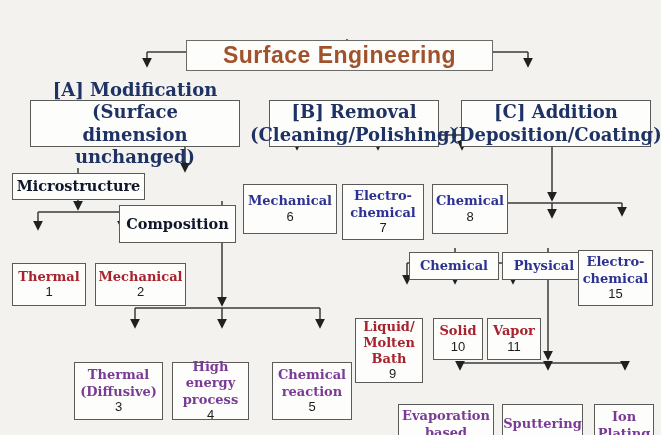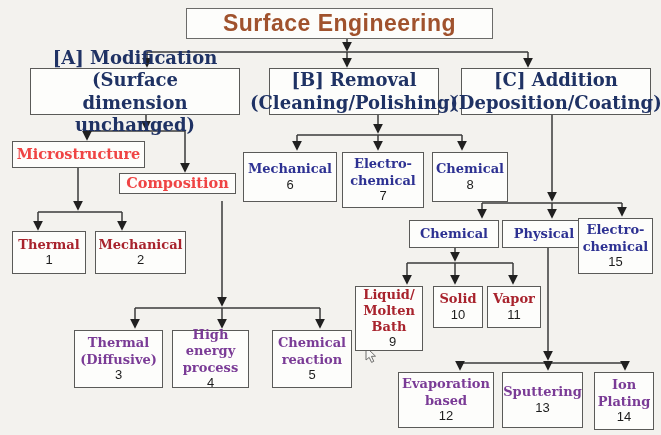--- a/index.html
+++ b/index.html
@@ -1,33 +1,33 @@
 <!DOCTYPE html>
 <html><head>
 <meta charset="utf-8">
 <style>
   html,body{margin:0;padding:0;}
   body{background:#e9e9e5;font-family:"Liberation Sans",sans-serif;}
   #stage{position:relative;width:661px;height:435px;background:#f3f2ee;overflow:hidden;}
   svg.lines{position:absolute;left:0;top:0;z-index:1;}
   .node{position:absolute;z-index:2;background:#fdfdfb;border:1.6px solid #5a5a58;
         display:flex;flex-direction:column;align-items:center;justify-content:center;
-        text-align:center;box-sizing:border-box;padding:1px 3px;}
+        text-align:center;box-sizing:border-box;padding:1px 3px;margin-top:32px;}
   .lbl{font-family:"DejaVu Serif","Liberation Serif",serif;font-weight:bold;
        white-space:pre-line;font-size:13px;line-height:1.25;}
   .num{font-family:"Liberation Sans",sans-serif;font-size:13px;color:#1c1c1c;
        display:block;line-height:1.15;}
   .num-inline .num{display:inline;margin-left:7px;}
   .num-inline .lbl{display:inline;}
   #title-box{border:1.6px solid #6b6b69;}
   #title-box .lbl{font-family:"Liberation Sans",sans-serif;font-size:23px;
                   letter-spacing:0.5px;white-space:nowrap;}
   .clr-title{color:#a0522d;}
   .clr-navy{color:#1f3264;}
-  .clr-blue{color:#ef4444;}
+  .clr-blue{color:#0f172a;}
   .clr-bblue{color:#2d3192;}
   .clr-red{color:#a8232d;}
   .clr-purple{color:#7a3b96;}
   .fs14{font-size:14.5px;}
   .fs135{font-size:18px;}
 </style>
 </head>
 <body>
 
 <div id="stage">
@@ -105,21 +105,21 @@
 (Cleaning/Polishing)</span>
   </div>
   <div class="node" style="left:461px;top:68px;width:190px;height:47px;">
     <span class="lbl clr-navy fs135">[C] Addition
 (Deposition/Coating)</span>
   </div>
 
   <div class="node" style="left:12px;top:141px;width:133px;height:27px;">
     <span class="lbl clr-blue fs14">Microstructure</span>
   </div>
-  <div class="node" style="left:119px;top:173px;width:117px;height:21px;">
+  <div class="node" style="left:119px;top:173px;width:117px;height:38px;">
     <span class="lbl clr-blue fs14">Composition</span>
   </div>
   <div class="node" style="left:12px;top:231px;width:74px;height:43px;">
     <span class="lbl clr-red">Thermal</span>
     <span class="num">1</span>
   </div>
   <div class="node" style="left:95px;top:231px;width:91px;height:43px;">
     <span class="lbl clr-red">Mechanical</span>
     <span class="num">2</span>
   </div>

